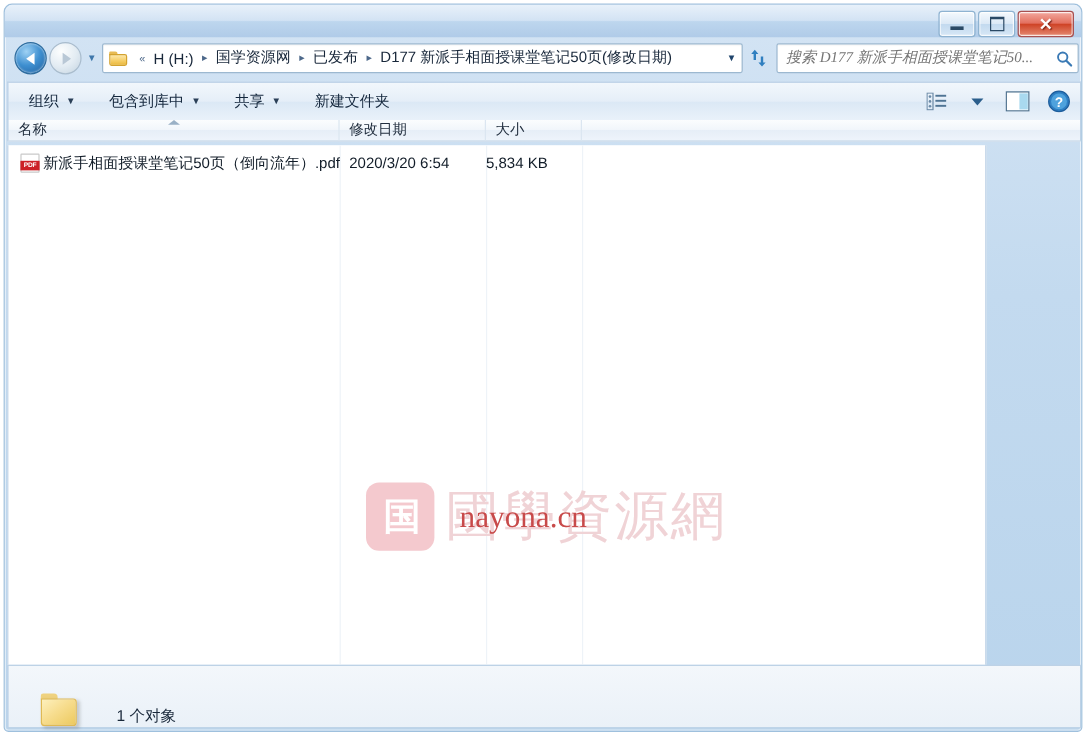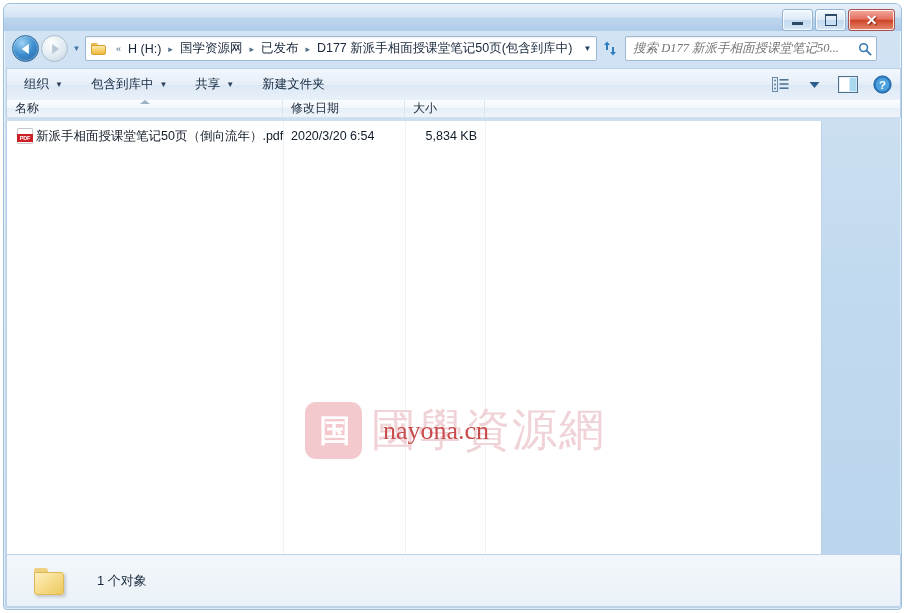--- a/index.html
+++ b/index.html
@@ -189,21 +189,21 @@
   .refresh-btn {
     flex: none;
     width: 22px; height: 23px;
     margin-right: 3px;
     display: flex; align-items: center; justify-content: center;
     cursor: default;
   }
   .searchbox {
     flex: none;
     width: 250px; height: 23px;
-    margin-right: 24px;
+    margin-right: 2px;
     background: #ffffff;
     border: 1px solid #9cb8d0;
     border-radius: 2px;
     display: flex; align-items: center;
     box-shadow: 0 1px 1px rgba(0,0,0,0.06) inset;
     overflow: hidden;
   }
   .searchbox input {
     flex: 1;
     border: none; outline: none;
@@ -358,23 +358,21 @@
   .cell-date {
     width: 122px;
     padding-left: 8px;
     box-sizing: border-box;
     white-space: nowrap;
   }
   .cell-size {
     width: 80px;
     padding-right: 8px;
     box-sizing: border-box;
-    text-align: right;
     white-space: nowrap;
-    padding-left: 12px;
   }
 
   
   .watermark {
     position: absolute;
     left: 298px; top: 276px;
     width: 310px; height: 66px;
     pointer-events: none;
     display: flex; align-items: center;
   }
@@ -419,21 +417,21 @@
   }
 
   
   .statusbar {
     position: absolute;
     left: 2px; top: 550px;
     width: 895px; height: 53px;
     box-sizing: border-box;
     background: linear-gradient(to bottom, #f3f7fb 0%, #eaf1f8 100%);
     border: 1px solid #bdd2e6;
-    display: flex; align-items: center;
+    display: flex; align-items: flex-end;
   }
   .status-folder {
     flex: none;
     width: 35px; height: 30px;
     margin-left: 25px;
     position: relative;
   }
   .status-folder::before {
     content: "";
     position: absolute;
@@ -494,21 +492,21 @@
     <div class="addressbar">
       <div class="addr-folder-ico"></div>
       <div class="crumbs">
         <span class="crumb-sep">«</span>
         <span class="crumb">H (H:)</span>
         <span class="crumb-sep">▸</span>
         <span class="crumb">国学资源网</span>
         <span class="crumb-sep">▸</span>
         <span class="crumb">已发布</span>
         <span class="crumb-sep">▸</span>
-        <span class="crumb">D177 新派手相面授课堂笔记50页(包含到库中)</span>
+        <span class="crumb">D177 新派手相面授课堂笔记50页(修改日期)</span>
       </div>
       <div class="crumb-chev">
         <span>▼</span>
       </div>
     </div>
 
     <div class="refresh-btn">
       <svg width="16" height="16" viewBox="0 0 16 16">
         <path d="M3 9 L3 4 L1 4 L4 0.5 L7 4 L5 4 L5 9 Z" fill="#2f7fc0"></path>
         <path d="M11 6 L11 11 L13 11 L10 14.5 L7 11 L9 11 L9 6 Z" fill="#2f7fc0"></path>

